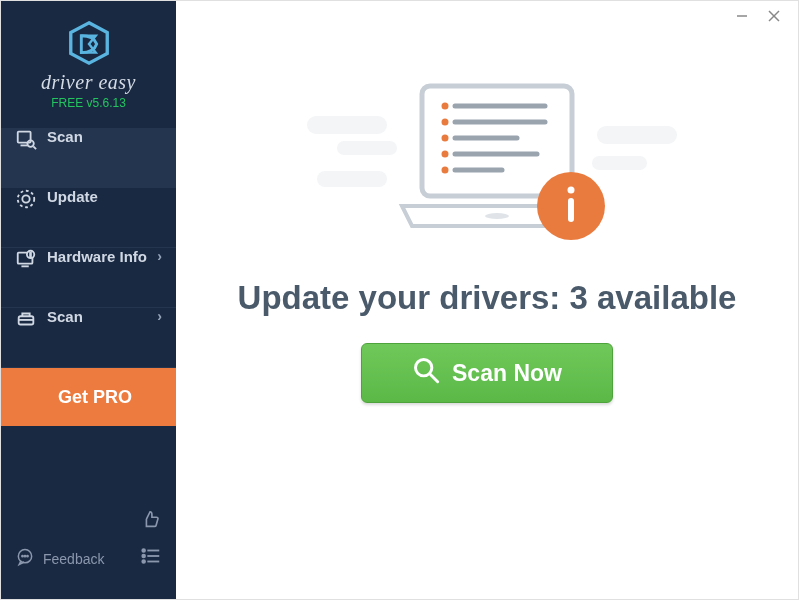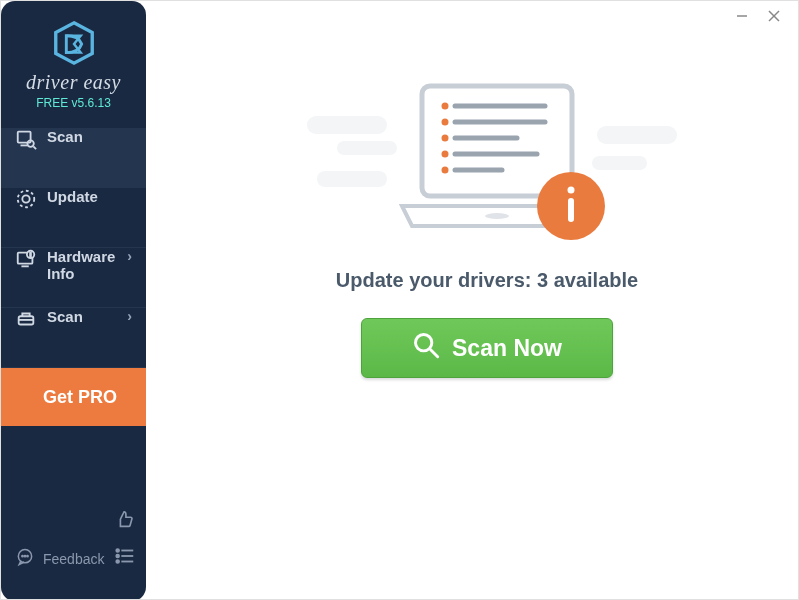--- a/index.html
+++ b/index.html
@@ -29,27 +29,26 @@
   display: flex;
   align-items: center;
   justify-content: center;
   cursor: pointer;
   color: #888;
 }
 .sidebar {
   position: absolute;
   left: 0;
   top: 0;
-  width: 145px;
+  width: 175px;
   height: 600px;
   background: #1a2942;
   display: flex;
   flex-direction: column;
   color: #c8d0dc;
-  border-radius: 14px;
 }
 .logo-area {
   padding: 18px 0 8px;
   display: flex;
   flex-direction: column;
   align-items: center;
 }
 .logo-icon {
   width: 48px;
   height: 48px;
@@ -57,21 +56,21 @@
 .brand-name {
   font-family: serif;
   font-style: italic;
   font-size: 20px;
   color: #d4dce6;
   margin-top: 4px;
   letter-spacing: 0.5px;
 }
 .version-text {
   font-size: 12px;
-  color: #5eead4;
+  color: #22c55e;
   margin-top: 2px;
 }
 .nav-list {
   margin-top: 10px;
   display: flex;
   flex-direction: column;
 }
 .nav-item {
   display: flex;
   align-items: flex-start;
@@ -150,22 +149,22 @@
   flex-direction: column;
   align-items: center;
 }
 .illustration {
   margin-top: 75px;
   width: 320px;
   height: 185px;
   position: relative;
 }
 .headline {
-  margin-top: 8px;
-  font-size: 20px;
+  margin-top: 18px;
+  font-size: 33px;
   font-weight: 700;
   color: #4a5a6a;
   text-align: center;
 }
 .subtext {
   margin-top: 10px;
   font-size: 17px;
   color: #7b8896;
   text-align: center;
 }

